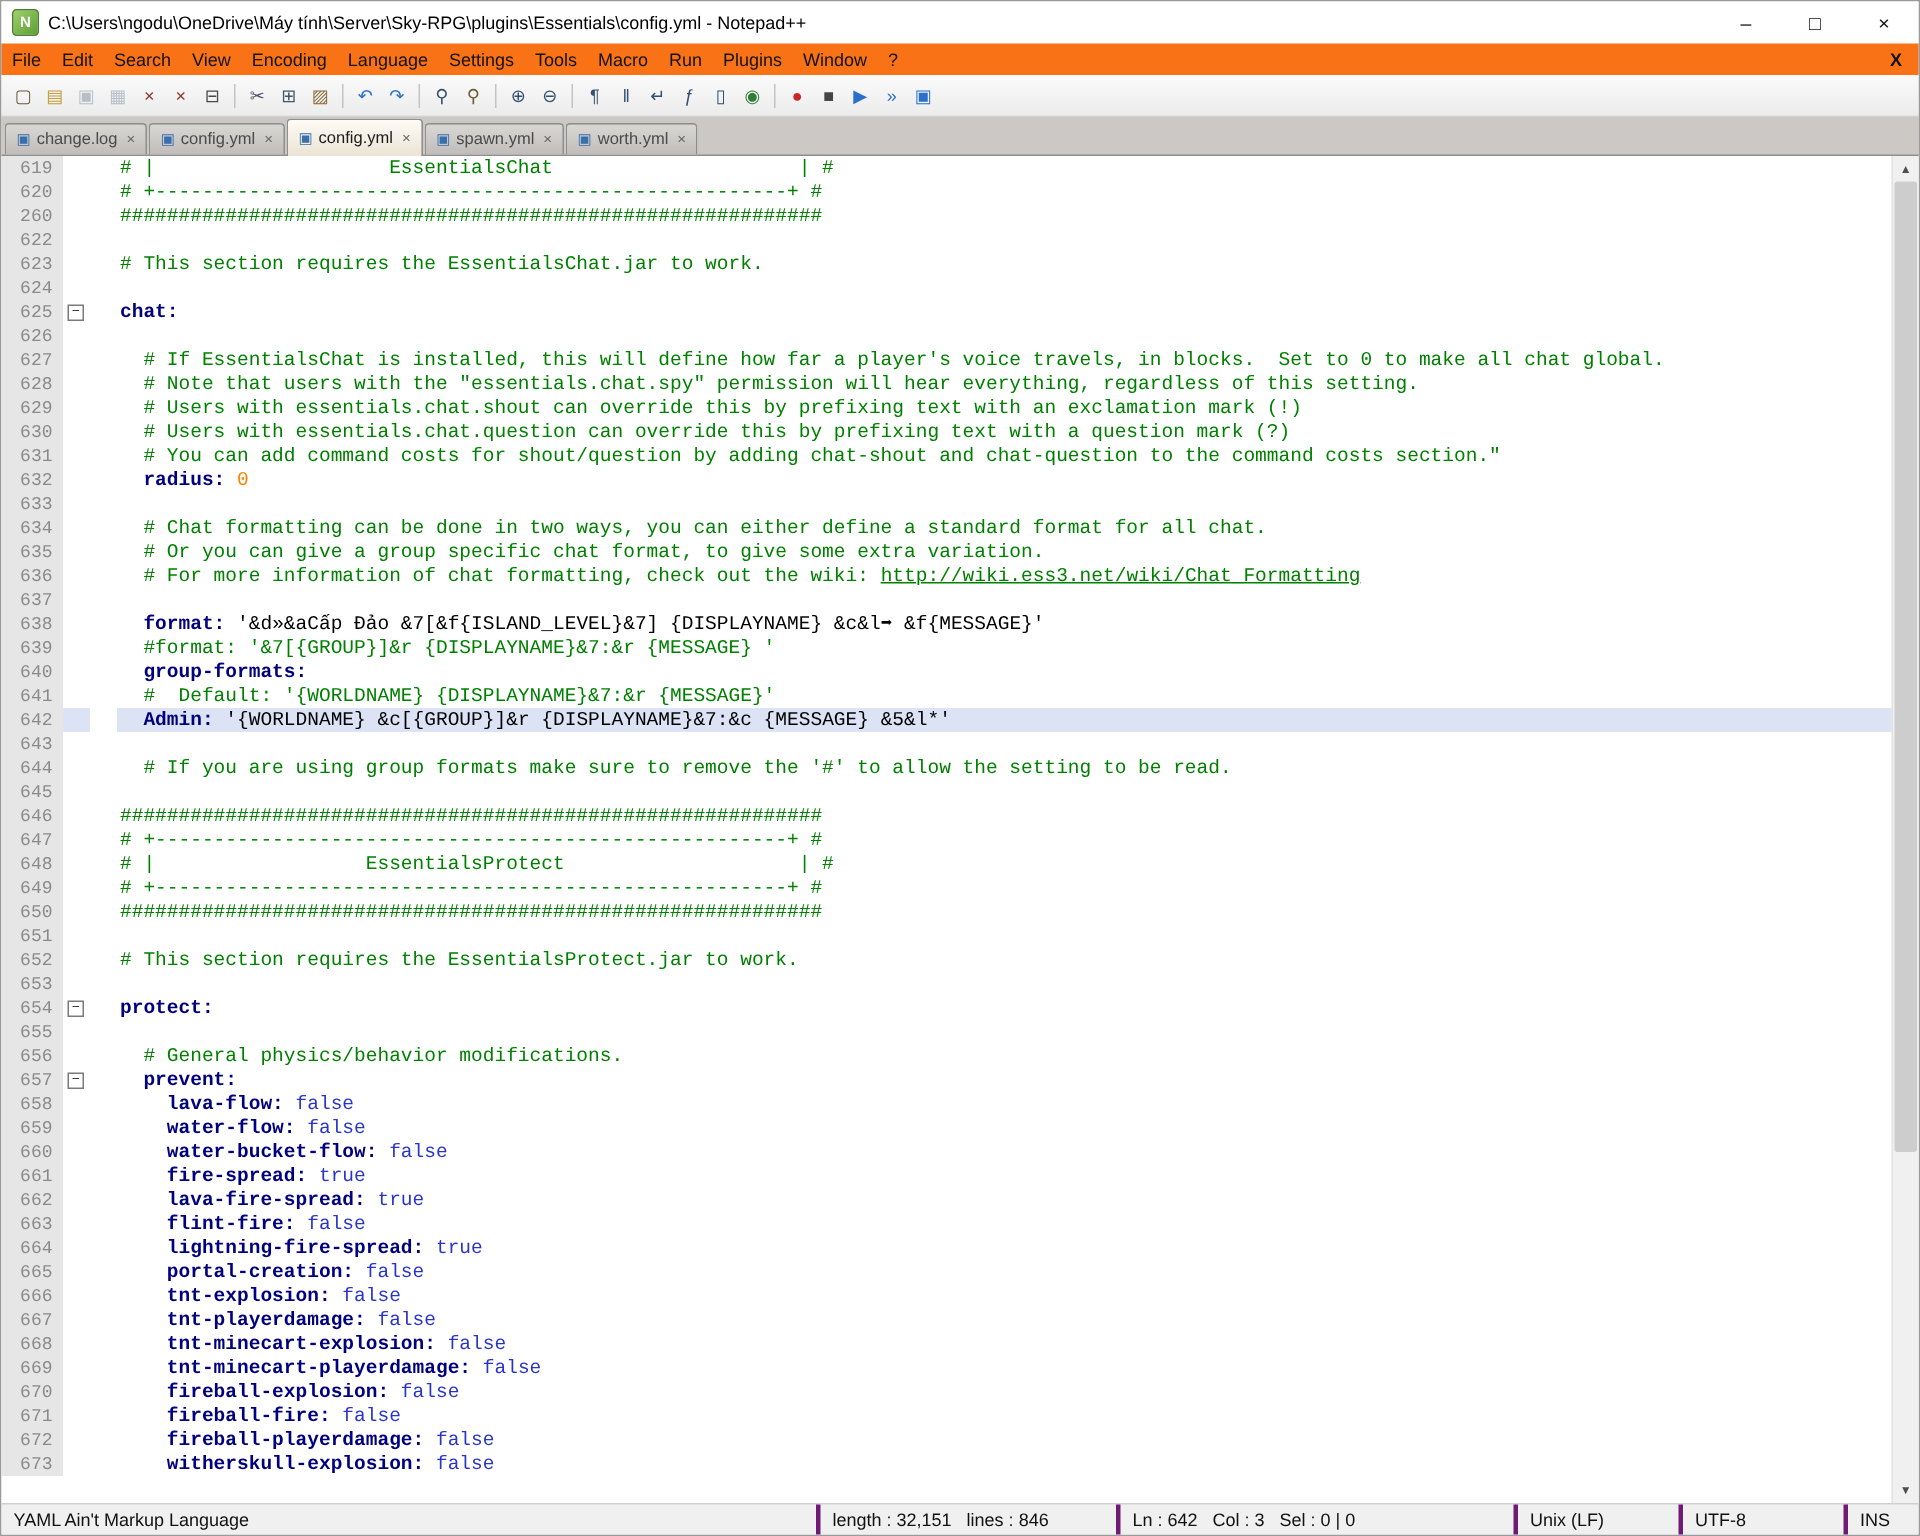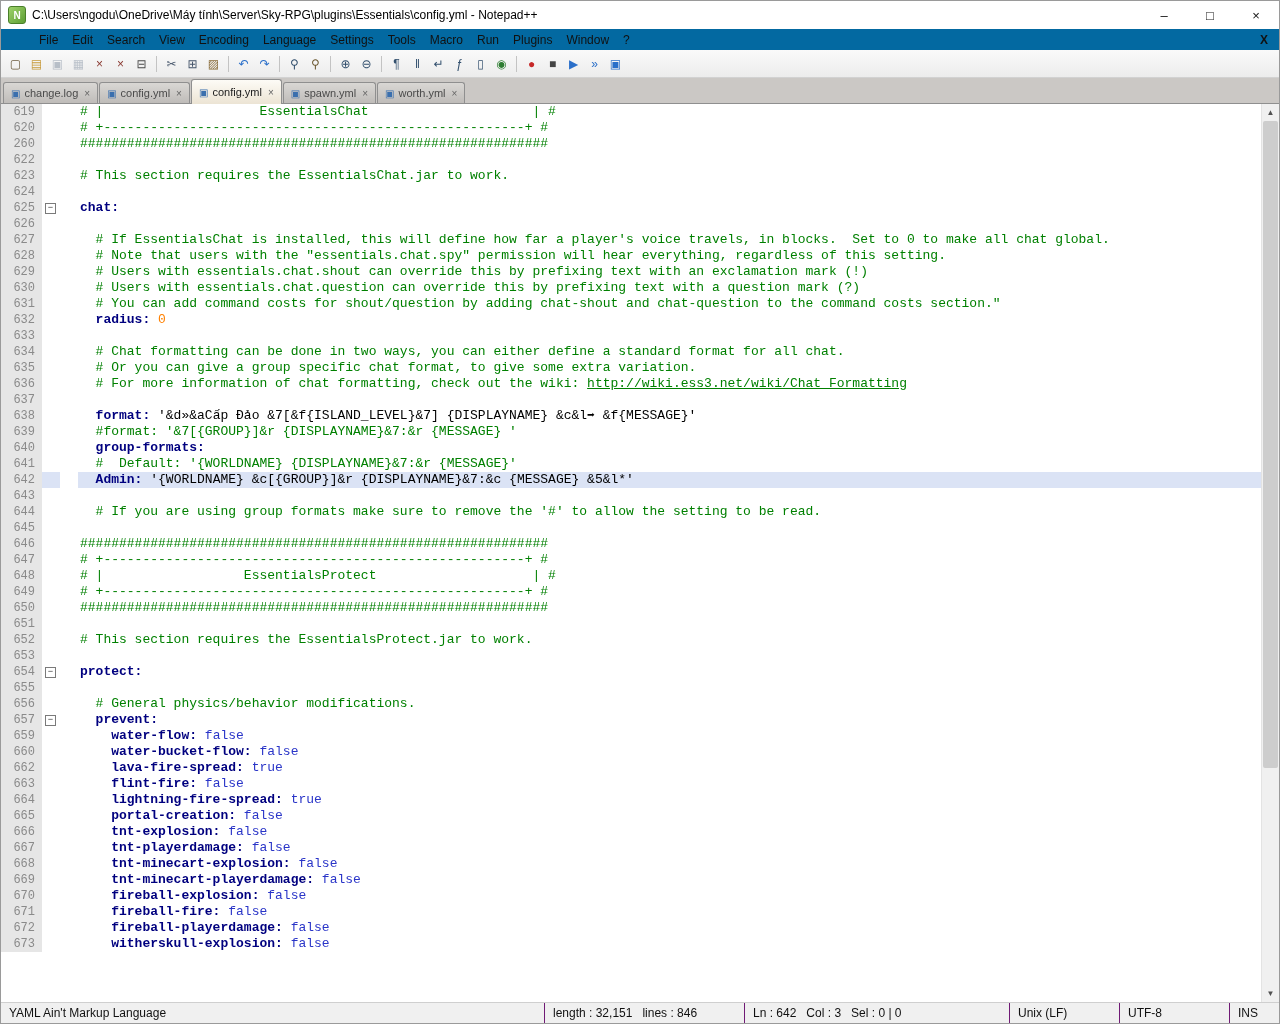--- a/index.html
+++ b/index.html
@@ -9,21 +9,21 @@
   
   .titlebar{height:28px;display:flex;align-items:center;background:#ffffff;flex:0 0 28px;}
   .app-icon{width:16px;height:16px;margin:0 6px 0 7px;border-radius:3px;
     background:linear-gradient(135deg,#9ed26a,#5d9e34);border:1px solid #4a7f2a;
     color:#fff;font-size:10px;font-weight:bold;display:flex;align-items:center;justify-content:center;}
   .title-text{font-size:12px;color:#000;white-space:nowrap;}
   .win-controls{margin-left:auto;display:flex;height:28px;}
   .wc{width:46px;height:28px;display:flex;align-items:center;justify-content:center;font-size:13px;color:#111;}
 
   
-  .menubar{height:21px;display:flex;align-items:center;background:#0369a1;font-size:12px;flex:0 0 21px;padding-left:31px;}
+  .menubar{height:21px;display:flex;align-items:center;background:#f97316;font-size:12px;flex:0 0 21px;}
   .menu-item{padding:2px 7px;color:#111;cursor:default;}
   .menu-x{margin-left:auto;padding:0 11px;font-weight:bold;color:#111;}
 
   
   .toolbar{height:27px;display:flex;align-items:center;background:linear-gradient(#fafafa,#ececec);
     border-bottom:1px solid #d2d2d2;padding:0 4px;flex:0 0 27px;}
   .tb-icon{width:19px;height:19px;display:flex;align-items:center;justify-content:center;
     font-size:12px;margin:0 1px;border-radius:2px;}
   .tb-icon.disabled{opacity:.38;}
   .tb-sep{width:1px;height:16px;background:#c3c3c3;margin:0 4px;}
@@ -62,21 +62,21 @@
   .scroll-arrow{position:absolute;left:0;right:0;height:17px;display:flex;align-items:center;justify-content:center;
     font-size:8px;color:#505050;}
   .scroll-arrow.up{top:0;}
   .scroll-arrow.down{bottom:0;}
   .scroll-thumb{position:absolute;left:1px;right:1px;top:17px;height:72%;background:#cdcdcd;border-radius:2px;}
 
   
   .statusbar{height:20px;flex:0 0 20px;background:#f0f0f0;border-top:1px solid #cfcfcf;
     display:flex;align-items:center;font-size:12px;color:#111;}
   .sb{white-space:pre;overflow:hidden;box-sizing:border-box;padding-left:8px;height:100%;display:flex;align-items:center;}
-  .sb + .sb{border-left:1px solid #701a75;}
+  .sb + .sb{border-left:3px solid #701a75;}
   .sb1{flex:1 1 auto;}
   .sb2{flex:0 0 200px;}
   .sb3{flex:0 0 265px;}
   .sb4{flex:0 0 110px;}
   .sb5{flex:0 0 110px;}
   .sb6{flex:0 0 50px;}
 </style>
 </head>
 <body>
 
@@ -370,28 +370,38 @@
           <span class="code"><span class="sy-c">  # General physics/behavior modifications.</span></span>
         </div>
         <div class="editor-line">
           <span class="ln">657</span>
           <span class="fold-margin">
             <span class="fold-box">−</span>
           </span>
           <span class="code"><span class="sy-k">  prevent:</span></span>
         </div>
         <div class="editor-line">
+          <span class="ln">658</span>
+          <span class="fold-margin"></span>
+          <span class="code"><span class="sy-k">    lava-flow:</span><span class="sy-b"> false</span></span>
+        </div>
+        <div class="editor-line">
           <span class="ln">659</span>
           <span class="fold-margin"></span>
           <span class="code"><span class="sy-k">    water-flow:</span><span class="sy-b"> false</span></span>
         </div>
         <div class="editor-line">
           <span class="ln">660</span>
           <span class="fold-margin"></span>
           <span class="code"><span class="sy-k">    water-bucket-flow:</span><span class="sy-b"> false</span></span>
+        </div>
+        <div class="editor-line">
+          <span class="ln">661</span>
+          <span class="fold-margin"></span>
+          <span class="code"><span class="sy-k">    fire-spread:</span><span class="sy-b"> true</span></span>
         </div>
         <div class="editor-line">
           <span class="ln">662</span>
           <span class="fold-margin"></span>
           <span class="code"><span class="sy-k">    lava-fire-spread:</span><span class="sy-b"> true</span></span>
         </div>
         <div class="editor-line">
           <span class="ln">663</span>
           <span class="fold-margin"></span>
           <span class="code"><span class="sy-k">    flint-fire:</span><span class="sy-b"> false</span></span>

